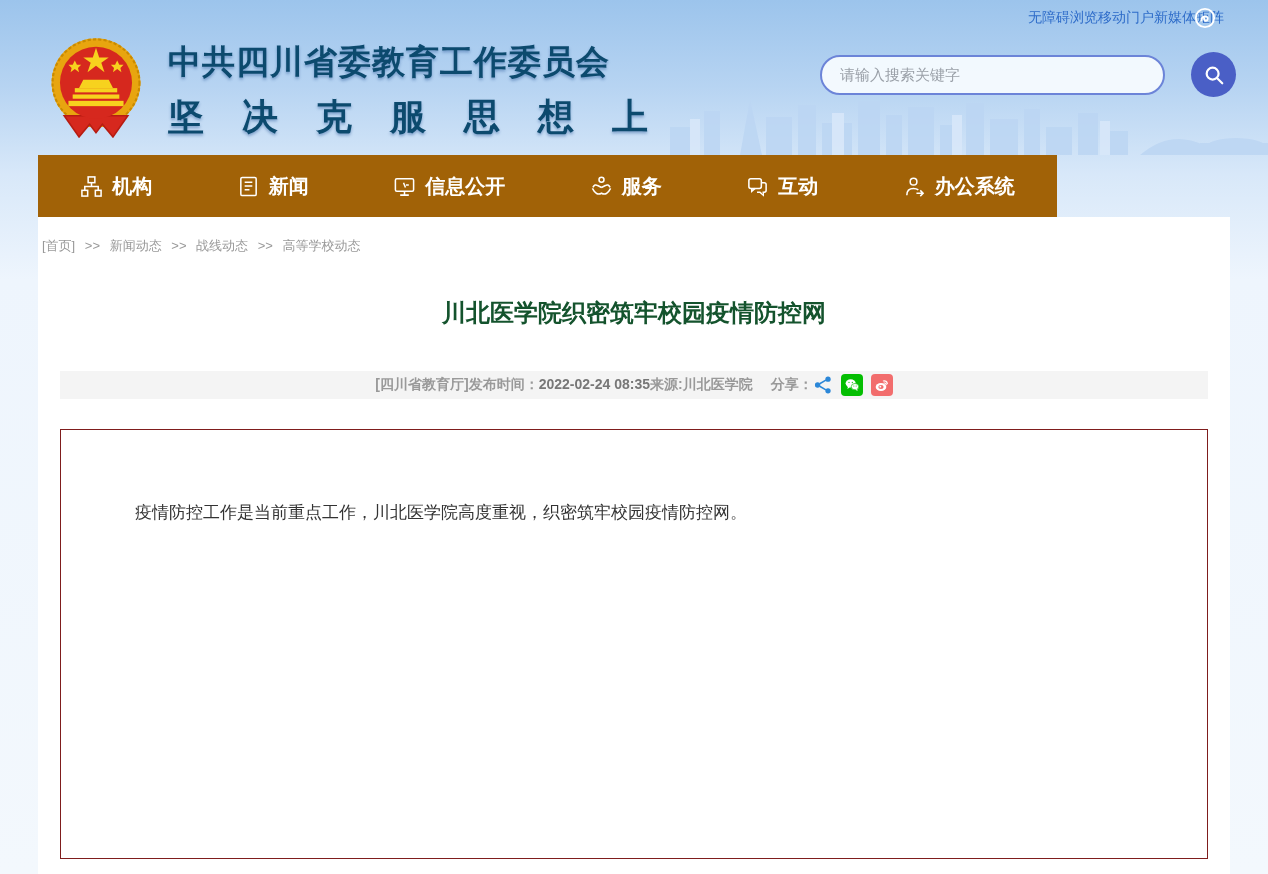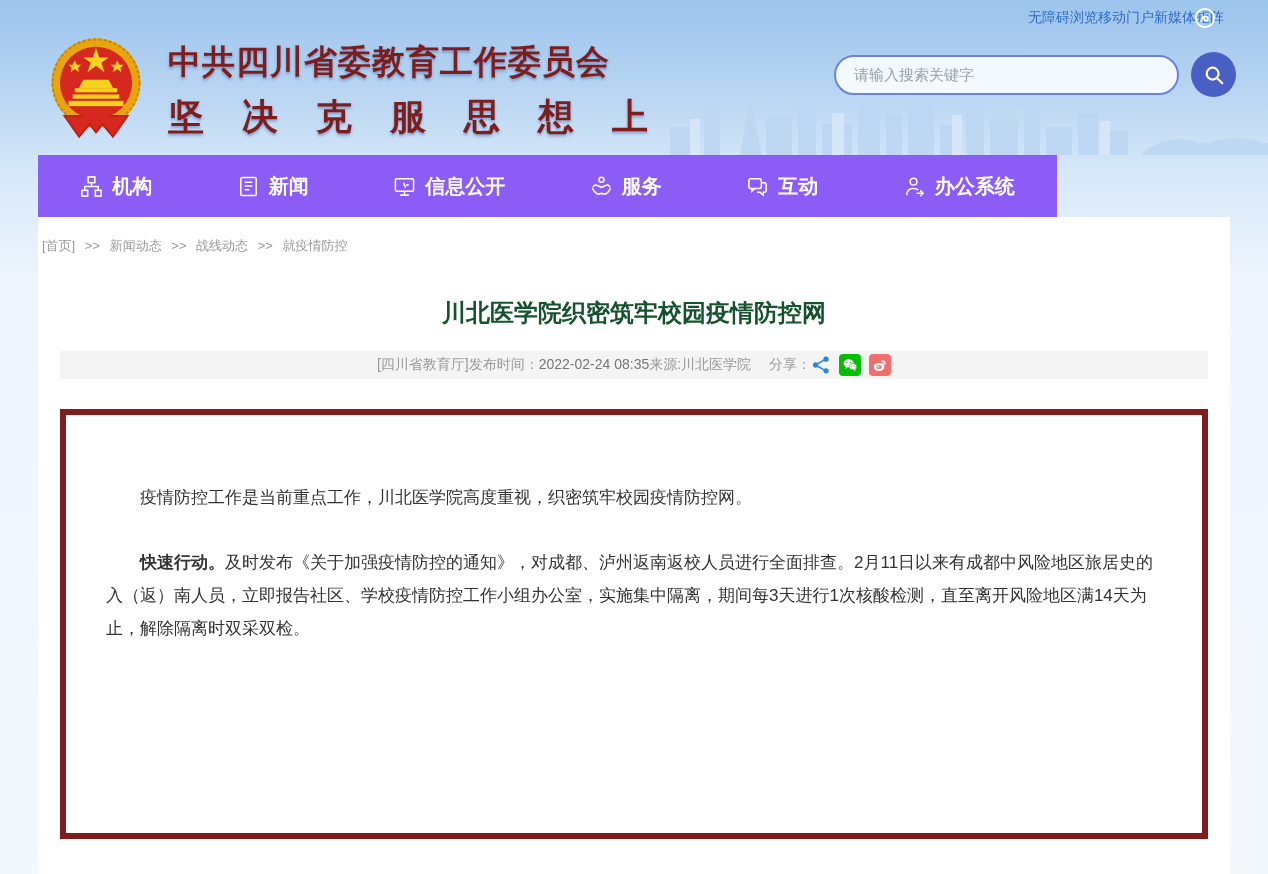--- a/index.html
+++ b/index.html
@@ -10,45 +10,45 @@
     position:relative;
   }
   
   .topbar { height:30px; display:flex; justify-content:flex-end; align-items:center; padding:6px 52px 0 0; }
   .topbar a { color:#2e6cc9; font-size:14px; text-decoration:none; cursor:pointer; }
   .media-icon { width:22px; height:22px; margin-left:-30px; }
   
   .header { height:125px; position:relative; }
   .skyline { position:absolute; bottom:0; left:600px; width:668px; height:58px; opacity:.85; }
   .logo { position:absolute; left:42px; top:3px; width:108px; height:106px; cursor:pointer; }
-  .org-titles { position:absolute; left:168px; top:10px; color:#7f1d1d; text-shadow:0 2px 3px rgba(20,70,140,.4); }
+  .org-titles { position:absolute; left:168px; top:10px; color:#0c4a6e; text-shadow:0 2px 3px rgba(20,70,140,.4); }
   .org-line1 { font-size:33px; font-weight:bold; letter-spacing:1px; }
   .org-line2 { font-size:36px; font-weight:bold; letter-spacing:38px; margin-top:8px; white-space:nowrap; }
-  .search-area { position:absolute; right:32px; top:22px; display:flex; align-items:center; gap:12px; }
+  .search-area { position:absolute; right:32px; top:22px; display:flex; align-items:center; gap:26px; }
   .search-pill { width:345px; height:40px; border:2px solid #6c84d8; border-radius:20px; background:rgba(250,253,255,.9); padding:0 18px; font-size:15px; color:#444; outline:none; }
   .search-pill::placeholder { color:#9aa0a8; }
   .search-btn { width:45px; height:45px; border-radius:50%; background:#4a5fc6; border:none; display:flex; align-items:center; justify-content:center; cursor:pointer; }
   
-  .navbar { position:absolute; left:38px; top:155px; width:1019px; height:62px; background:#8b5cf6; display:flex; justify-content:space-around; align-items:center; }
+  .navbar { position:absolute; left:38px; top:155px; width:1019px; height:62px; background:#a16207; display:flex; justify-content:space-around; align-items:center; }
   .nav-item { display:flex; align-items:center; gap:9px; color:#fff; font-size:20px; font-weight:bold; cursor:pointer; }
   .nav-item svg { width:23px; height:23px; }
   
   .wrapper { position:absolute; left:38px; top:217px; width:1192px; height:657px; background:#fff; }
   .breadcrumb { padding:20px 0 0 4px; font-size:13px; color:#999; }
   .breadcrumb span { cursor:pointer; }
   .breadcrumb .sep { margin:0 6px; cursor:default; }
   .article-title { margin-top:42px; text-align:center; font-size:24px; font-weight:bold; color:#14532d; }
-  .meta-bar { margin:22px 22px 0; height:28px; background:#f4f4f4; display:flex; align-items:center; justify-content:center; gap:0; font-size:14px; color:#999; }
+  .meta-bar { margin:42px 22px 0; height:28px; background:#f4f4f4; display:flex; align-items:center; justify-content:center; gap:0; font-size:14px; color:#999;font-weight:bold; }
   .meta-bar .time { color:#777; }
   .share-icons { display:flex; align-items:center; gap:8px; }
   .share-icons .sq { width:22px; height:22px; border-radius:4px; display:flex; align-items:center; justify-content:center; cursor:pointer; }
   .share-node { cursor:pointer; }
   .wechat { background:#04be02; }
   .weibo { background:#f26d6d; }
-  .article-box { margin:30px 22px 0; border:6px solid #7f1d1d; height:430px; padding:66px 40px 0; overflow:hidden; }
+  .article-box { margin:30px 22px 0; border:1px solid #7f1d1d; height:430px; padding:66px 40px 0; overflow:hidden; }
   .article-box p { font-size:17px; line-height:33px; color:#333; text-indent:2em; margin-bottom:32px; }
   .article-box p b { font-weight:bold; }
 </style>
 </head>
 <body>
 
 <div class="topbar">
   <a>无障碍浏览</a>
   <a>移动门户</a>
   <a>新媒体矩阵</a>
@@ -170,21 +170,21 @@
 
 <div class="wrapper">
 
   <div class="breadcrumb">
     <span>[首页]</span>
     <span class="sep">&gt;&gt;</span>
     <span>新闻动态</span>
     <span class="sep">&gt;&gt;</span>
     <span>战线动态</span>
     <span class="sep">&gt;&gt;</span>
-    <span>就疫情防控</span>
+    <span>高等学校动态</span>
   </div>
 
   <h1 class="article-title">川北医学院织密筑牢校园疫情防控网</h1>
 
   <div class="meta-bar">
     <span>[四川省教育厅]</span>
     <span><span>发布时间：</span><span class="time">2022-02-24 08:35</span></span>
     <span><span>来源:</span><span>川北医学院</span></span>
     <span style="width:18px"></span>
     <span>分享：</span>
@@ -215,15 +215,14 @@
           <circle cx="9.5" cy="14.5" r="1.4" fill="#fff"></circle>
           <path d="M14 6 q5 -1 6 4" fill="none" stroke="#fff" stroke-width="1.8" stroke-linecap="round"></path>
           <path d="M15 9 q3 -.5 3.5 2.5" fill="none" stroke="#fff" stroke-width="1.6" stroke-linecap="round"></path>
         </svg>
       </div>
     </div>
   </div>
 
   <div class="article-box">
     <p><b></b><span>疫情防控工作是当前重点工作，川北医学院高度重视，织密筑牢校园疫情防控网。</span></p>
-    <p><b>快速行动。</b><span>及时发布《关于加强疫情防控的通知》，对成都、泸州返南返校人员进行全面排查。2月11日以来有成都中风险地区旅居史的入（返）南人员，立即报告社区、学校疫情防控工作小组办公室，实施集中隔离，期间每3天进行1次核酸检测，直至离开风险地区满14天为止，解除隔离时双采双检。</span></p>
   </div>
 </div>
 
 </body></html>

